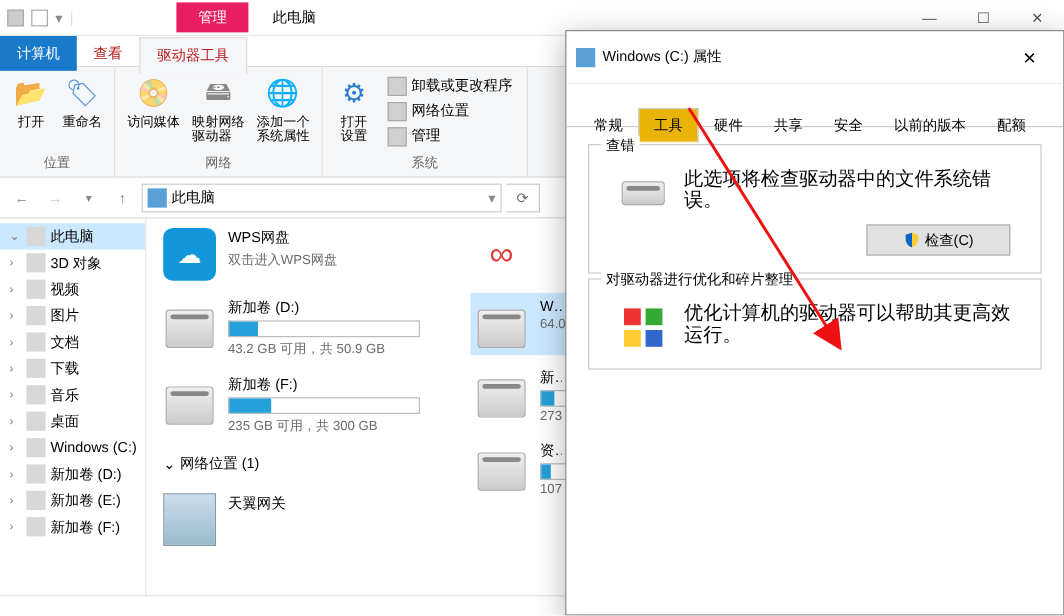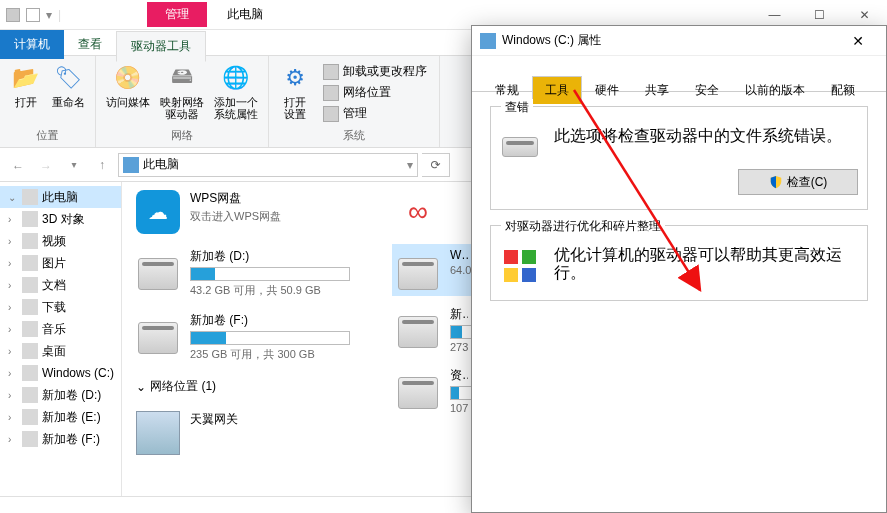--- a/index.html
+++ b/index.html
@@ -7,30 +7,30 @@
 
 
 .titlebar{height:30px;background:#fff;border-bottom:1px solid #e5e5e5;display:flex;align-items:center}
 .titlebar .qat{display:flex;align-items:center;gap:6px;padding:0 6px}
 .titlebar .qat .ico{width:14px;height:14px;background:#ccc;border:1px solid #aaa}
 .titlebar .title-text{flex:1;padding-left:260px}
 .titlebar .winbtn{width:45px;height:30px;display:flex;align-items:center;justify-content:center;color:#555}
 .titlebar .ctx{background:#e81d62;color:#fff;padding:4px 18px;font-size:12px}
 
 .ribbon-tabs{height:26px;display:flex;align-items:flex-start;background:#fff;border-bottom:1px solid #ddd}
-.ribbon-tab{padding:6px 14px;color:#14532d;cursor:default}
+.ribbon-tab{padding:6px 14px;color:#b91c1c;cursor:default}
 .ribbon-tab.file{background:#1979ca;color:#fff}
 .ribbon-tab.active{border:1px solid #ddd;border-bottom:1px solid #f5f6f7;background:#f5f6f7;position:relative;top:1px}
 
 .ribbon{height:92px;background:#f5f6f7;border-bottom:1px solid #ddd;display:flex}
 .rgroup{border-right:1px solid #e0e0e0;display:flex;flex-direction:column;align-items:center;justify-content:space-between;padding:4px 6px 2px}
 .rgroup .btns{display:flex;gap:2px;align-items:flex-start}
 .rbtn{display:flex;flex-direction:column;align-items:center;gap:2px;padding:2px 4px;min-width:40px}
 .rbtn .ic{width:32px;height:32px;display:flex;align-items:center;justify-content:center;font-size:22px}
-.rbtn .lbl{font-size:11px;text-align:center;line-height:12px;white-space:pre}
+.rbtn .lbl{font-size:11px;text-align:left;line-height:12px;white-space:pre}
 .rgroup .gname{font-size:11px;color:#666;padding:2px 0}
 .rmenu{display:flex;flex-direction:column;gap:2px;padding:2px 4px}
 .rmenu .mi{display:flex;align-items:center;gap:4px;font-size:11px;padding:1px 2px}
 .rmenu .mi .sic{width:16px;height:16px;background:#d0d0d0;border:1px solid #aaa}
 
 .addrbar{height:34px;border-bottom:1px solid #ddd;display:flex;align-items:center;padding:0 6px;gap:4px}
 .navbtn{width:24px;height:24px;display:flex;align-items:center;justify-content:center;color:#888}
 .addrbox{flex:0 0 300px;height:24px;border:1px solid #ccc;display:flex;align-items:center;padding:0 4px;gap:4px}
 .addrbox .pcico{width:16px;height:16px;background:#5aa0d8}
 .refresh{width:28px;height:24px;border:1px solid #ccc;border-left:none;display:flex;align-items:center;justify-content:center;color:#666}
@@ -59,29 +59,29 @@
 .driveico{width:44px;height:36px;position:relative}
 .driveico::before{content:"";position:absolute;left:2px;right:2px;top:10px;bottom:2px;background:linear-gradient(#eee,#ccc);border:1px solid #aaa;border-radius:3px}
 .driveico::after{content:"";position:absolute;left:6px;right:6px;top:14px;height:4px;background:#888;border-radius:2px}
 .folderico{width:44px;height:36px;background:#ffd45e;border-radius:3px;position:relative}
 .folderico::before{content:"";position:absolute;left:0;top:-6px;width:18px;height:8px;background:#ffd45e;border-radius:2px 2px 0 0}
 
 .statusbar{height:17px;border-top:1px solid #e0e0e0;font-size:11px;color:#555;padding:0 8px;display:flex;align-items:center}
 
 
 .dialog{position:absolute;left:471px;top:25px;right:0;bottom:0;background:#fff;border:1px solid #888;box-shadow:0 6px 24px rgba(0,0,0,.3)}
-.dlg-title{height:30px;display:flex;align-items:center;padding:0 8px;border-bottom:1px solid #eee}
+.dlg-title{height:44px;display:flex;align-items:center;padding:0 8px;border-bottom:1px solid #eee}
 .dlg-title .dic{width:16px;height:16px;background:#5aa0d8;margin-right:6px}
 .dlg-title .dt{flex:1}
 .dlg-title .dx{width:40px;height:30px;display:flex;align-items:center;justify-content:center;font-size:14px}
 .dlg-tabs{display:flex;padding:6px 10px 0;gap:0;border-bottom:1px solid #ccc}
 .dtab{padding:5px 12px;border:1px solid transparent;position:relative;top:14px}
 .dtab.active{border:1px solid #ccc;border-bottom:1px solid #fff;background:#eab308}
 .dlg-body{padding:14px 18px}
-.fieldset{border:1px solid #ccc;padding:20px 9px 14px;position:relative;margin-bottom:15px}
+.fieldset{border:1px solid #ccc;padding:20px 25px 14px;position:relative;margin-bottom:4px}
 .fieldset .legend{position:absolute;top:-8px;left:10px;background:#fff;padding:0 4px;font-size:12px}
 .fs-row{display:flex;align-items:flex-start;gap:14px}
 .fs-ico{width:40px;height:40px;flex:none}
 .fs-txt{flex:1;font-size:16px;line-height:18px}
 .fs-btn{margin-left:auto;margin-top:10px;width:120px;height:26px;border:1px solid #adadad;background:#e1e1e1;display:flex;align-items:center;justify-content:center;gap:4px}
 .shield{width:14px;height:14px}
 
 
 .arrow-svg{position:absolute;left:0;top:0;pointer-events:none}
 </style>

